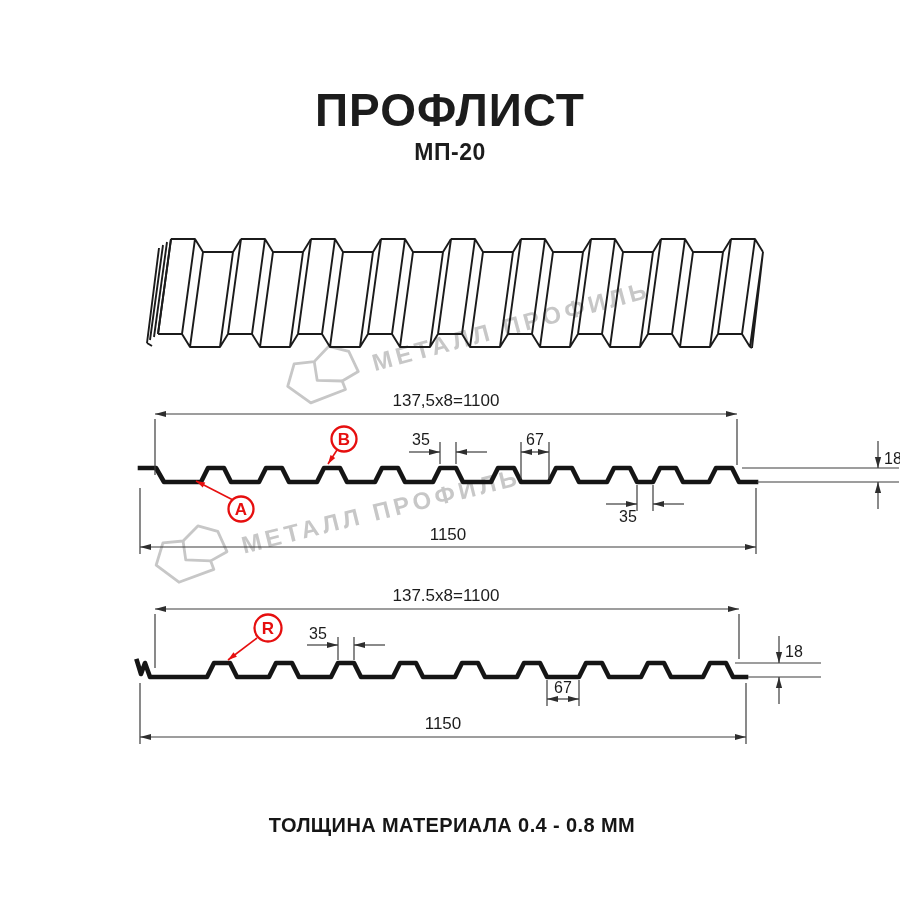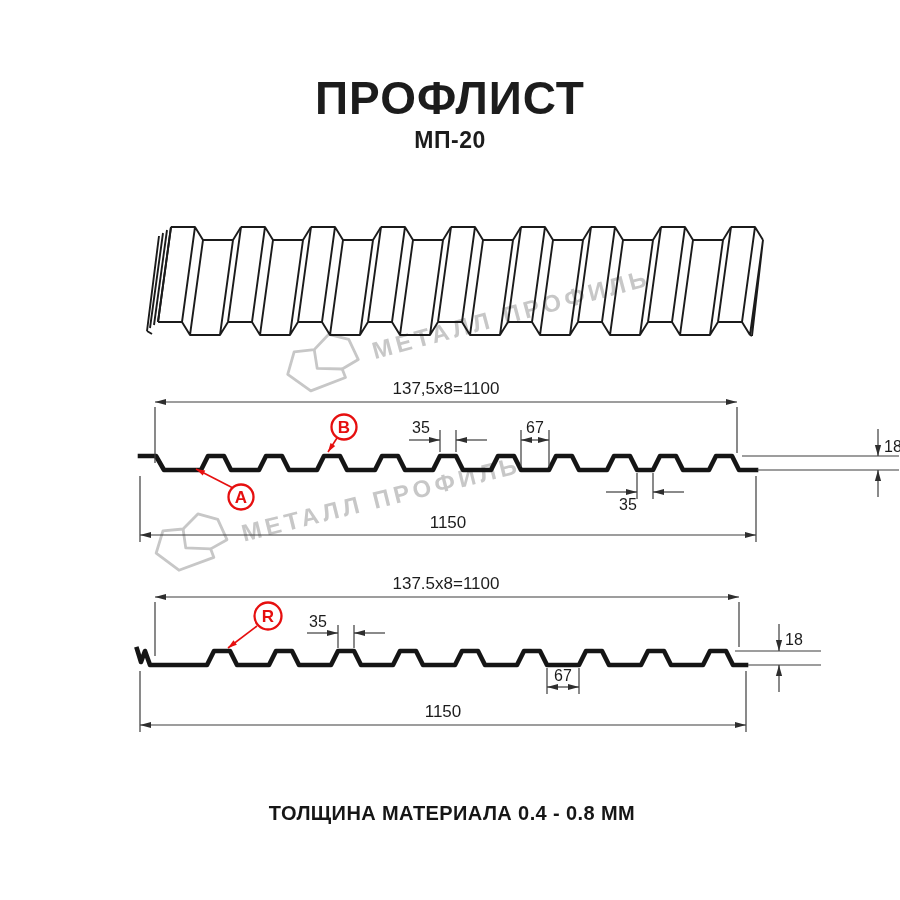--- a/index.html
+++ b/index.html
@@ -1,18 +1,18 @@
 <!DOCTYPE html>
 <html><head>
 <meta charset="utf-8">
 <style>
   html,body{margin:0;padding:0;background:#ffffff;}
   .page{
     width:900px;height:862px;position:relative;background:#ffffff;
-    font-family:"Liberation Sans", sans-serif;overflow:hidden;
+    font-family:"Liberation Sans", sans-serif;overflow:hidden;margin-top:12px;
   }
   svg{position:absolute;left:0;top:0;}
   text{font-family:"Liberation Sans", sans-serif;fill:#1c1c1c;}
   .title-main{font-size:46px;font-weight:bold;letter-spacing:1px;}
   .title-model{font-size:23px;font-weight:bold;letter-spacing:0.5px;}
   .dim-label{font-size:16px;fill:#1c1c1c;}
   .dim-label-big{font-size:17px;fill:#1c1c1c;}
   .footer-note{font-size:20px;font-weight:bold;letter-spacing:0.4px;fill:#161616;}
   .wm-text{font-size:24px;font-weight:bold;letter-spacing:4px;fill:#c7c7c7;}
   .red-letter{font-size:17px;font-weight:bold;fill:#e60f0f;}

